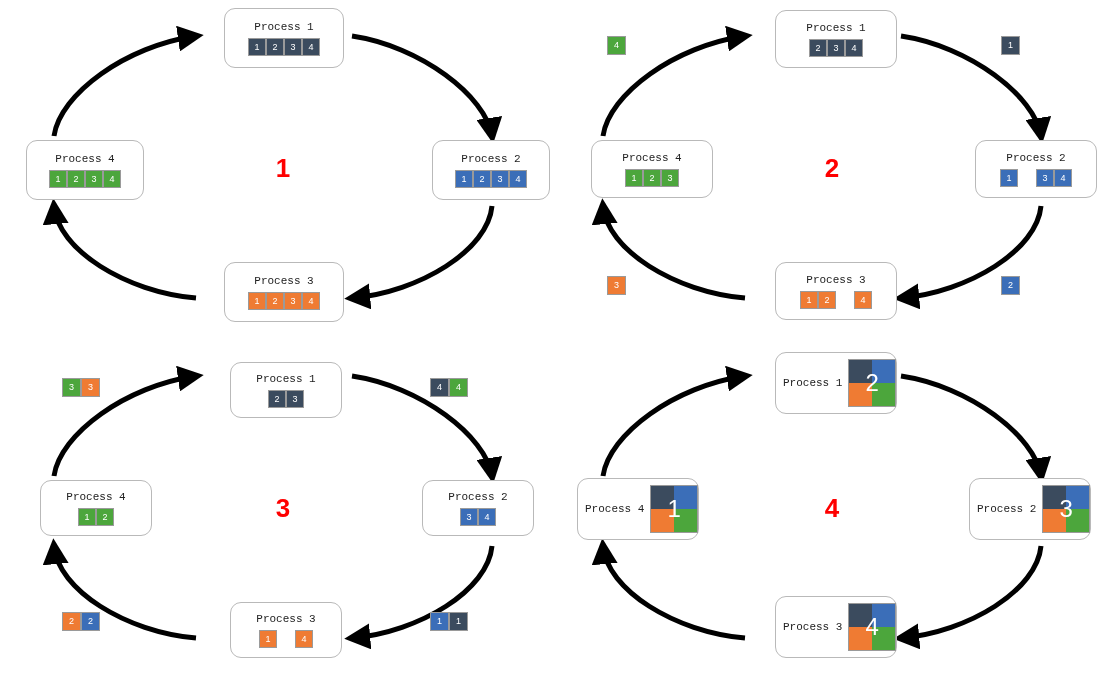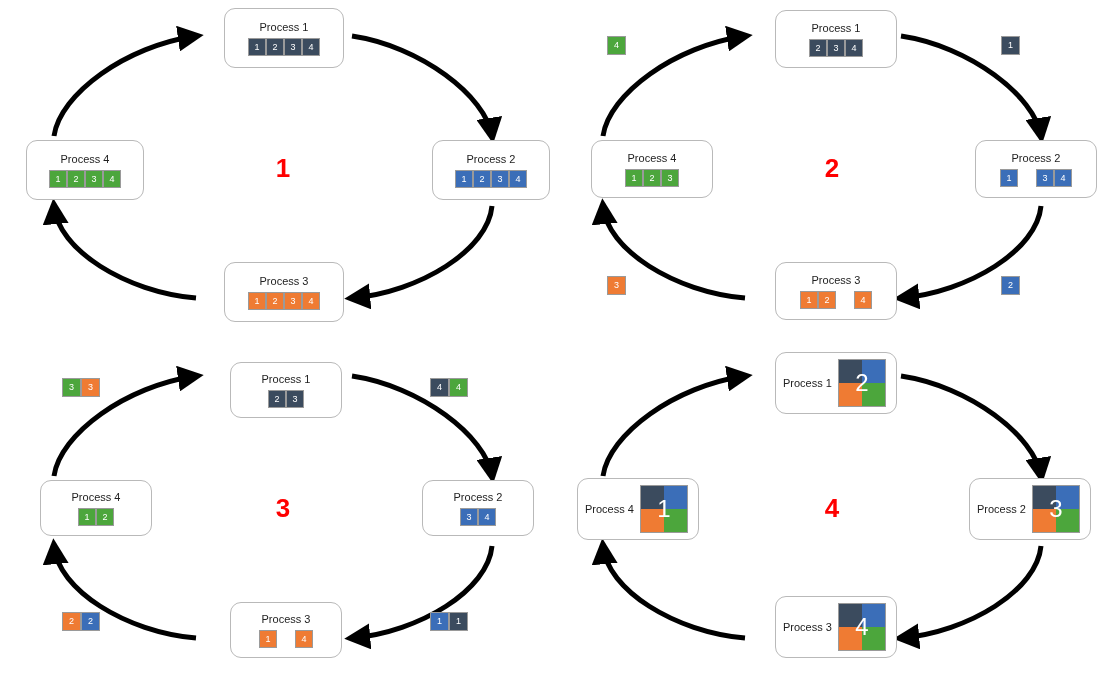--- a/index.html
+++ b/index.html
@@ -9,21 +9,21 @@
   .panel{position:absolute;width:549px;height:340px;}
   .panel .stage{position:absolute;inset:0;}
 
   
   .ring{position:absolute;left:0;top:0;width:549px;height:340px;pointer-events:none;}
 
   
   .node{position:absolute;box-sizing:border-box;background:#fff;border:1px solid #b9b9b9;
         border-radius:11px;display:flex;flex-direction:column;align-items:center;
         justify-content:center;}
-  .node .title{font-size:11px;color:#222;line-height:13px;white-space:nowrap;}
+  .node .title{font-size:11px;color:#222;line-height:13px;white-space:nowrap;font-family:Liberation Mono, monospace;}
   .node .slots{display:flex;align-items:center;margin-top:4px;}
 
   
   .node.quadnode{flex-direction:row;justify-content:flex-start;padding-left:7px;gap:6px;}
   .node.quadnode .title{margin:0;}
 
   
   .tile{box-sizing:border-box;width:18px;height:18px;border:1px solid #9a9a9a;
         color:#fff;font-size:9px;line-height:16px;text-align:center;}
   .tile.dark{background:#3b4b5e;}

